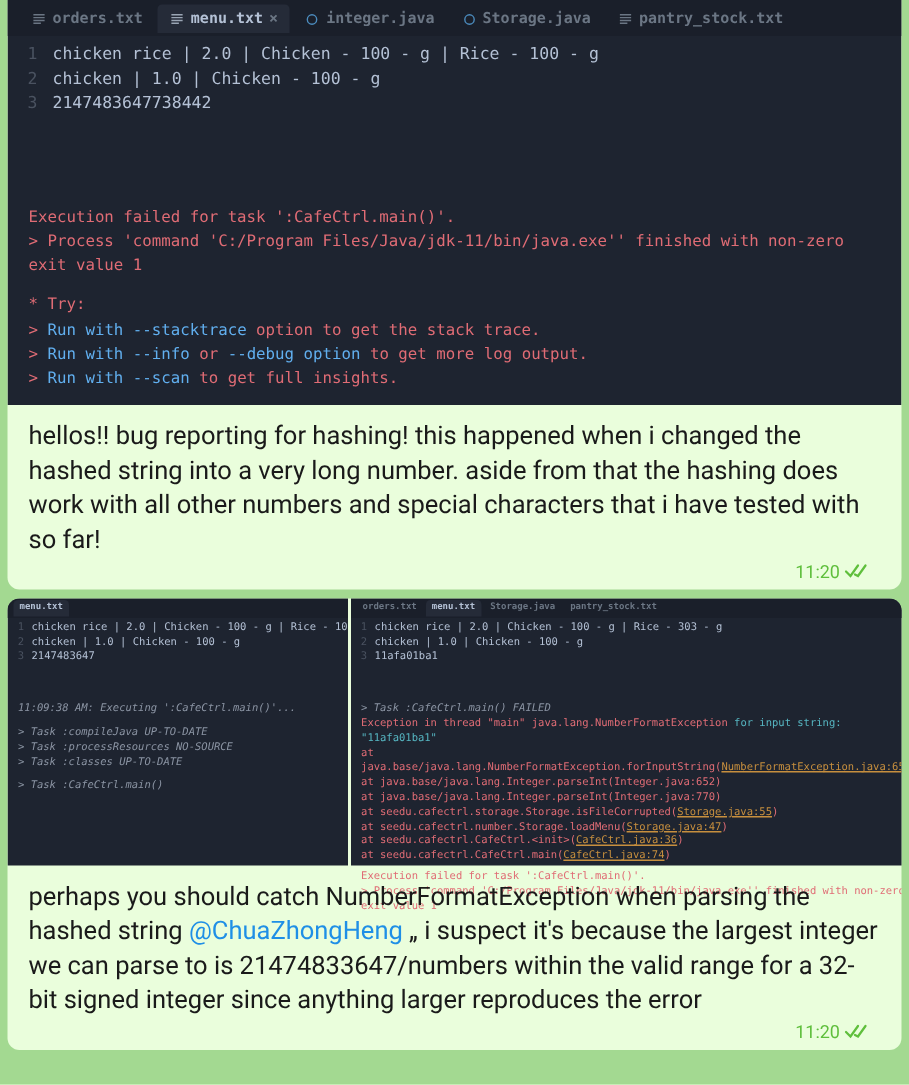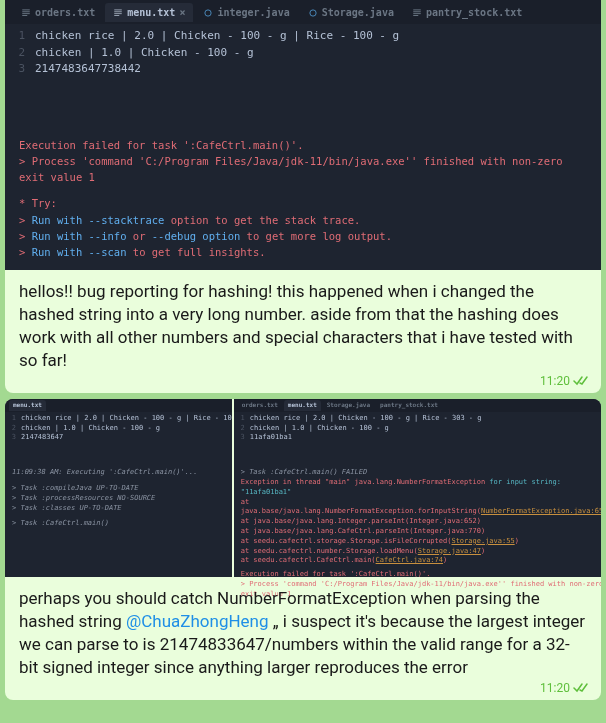--- a/index.html
+++ b/index.html
@@ -77,21 +77,21 @@
     padding: 10px 14px 22px 14px;
     font-size: 17px;
     line-height: 1.34;
     color: #1a1a1a;
     position: relative;
   }
   .mention { color: #1f8fe6; text-align: center; }
   .meta {
     position: absolute;
     bottom: 4px;
-    right: 10px;
+    right: 20px;
     font-size: 12px;
     color: #5fbf3c;
     display: flex;
     align-items: center;
     gap: 3px;
   }
   .checks { display: inline-flex; }
   .small-code .tabs { font-size: 6px; padding: 1px 4px; }
   .small-code .tab { padding: 1px 4px; gap: 2px; }
   .small-code .editor-body { padding: 2px 0; }
@@ -239,23 +239,24 @@
             <span class="gutter">3</span>
             <span class="code">11afa01ba1</span>
           </div>
       </div>
       <div class="spacer-sm"></div>
       <div class="terminal">
         <div class="muted">&gt; Task :CafeCtrl.main() FAILED</div>
         <div class="err"><span>Exception in thread "main" java.lang.NumberFormatException</span><span class="st-cyan"> for input string: "11afa01ba1"</span></div>
         <div class="err"><span>  at java.base/java.lang.NumberFormatException.forInputString(</span><span class="st-link">NumberFormatException.java:65</span>)</div>
         <div class="err">  at java.base/java.lang.Integer.parseInt(Integer.java:652)</div>
-        <div class="err">  at java.base/java.lang.CafeCtrl.parseInt(Integer.java:770)</div>
+        <div class="err">  at java.base/java.lang.Integer.parseInt(Integer.java:770)</div>
         <div class="err"><span>  at seedu.cafectrl.storage.Storage.isFileCorrupted(</span><span class="st-link">Storage.java:55</span>)</div>
         <div class="err"><span>  at seedu.cafectrl.number.Storage.loadMenu(</span><span class="st-link">Storage.java:47</span>)</div>
+        <div class="err"><span>  at seedu.cafectrl.CafeCtrl.&lt;init&gt;(</span><span class="st-link">CafeCtrl.java:36</span>)</div>
         <div class="err"><span>  at seedu.cafectrl.CafeCtrl.main(</span><span class="st-link">CafeCtrl.java:74</span>)</div>
         <div style="height:4px"></div>
         <div class="err">Execution failed for task ':CafeCtrl.main()'.</div>
         <div class="err">&gt; Process 'command 'C:/Program Files/Java/jdk-11/bin/java.exe'' finished with non-zero exit value 1</div>
       </div>
     </div>
   </div>
   <div class="msg-text">
     <span>perhaps you should catch NumberFormatException when parsing the hashed string </span><span class="mention">@ChuaZhongHeng</span><span> „ i suspect it's because the largest integer we can parse to is 21474833647/numbers within the valid range for a 32-bit signed integer since anything larger reproduces the error</span>
     <div class="meta">

